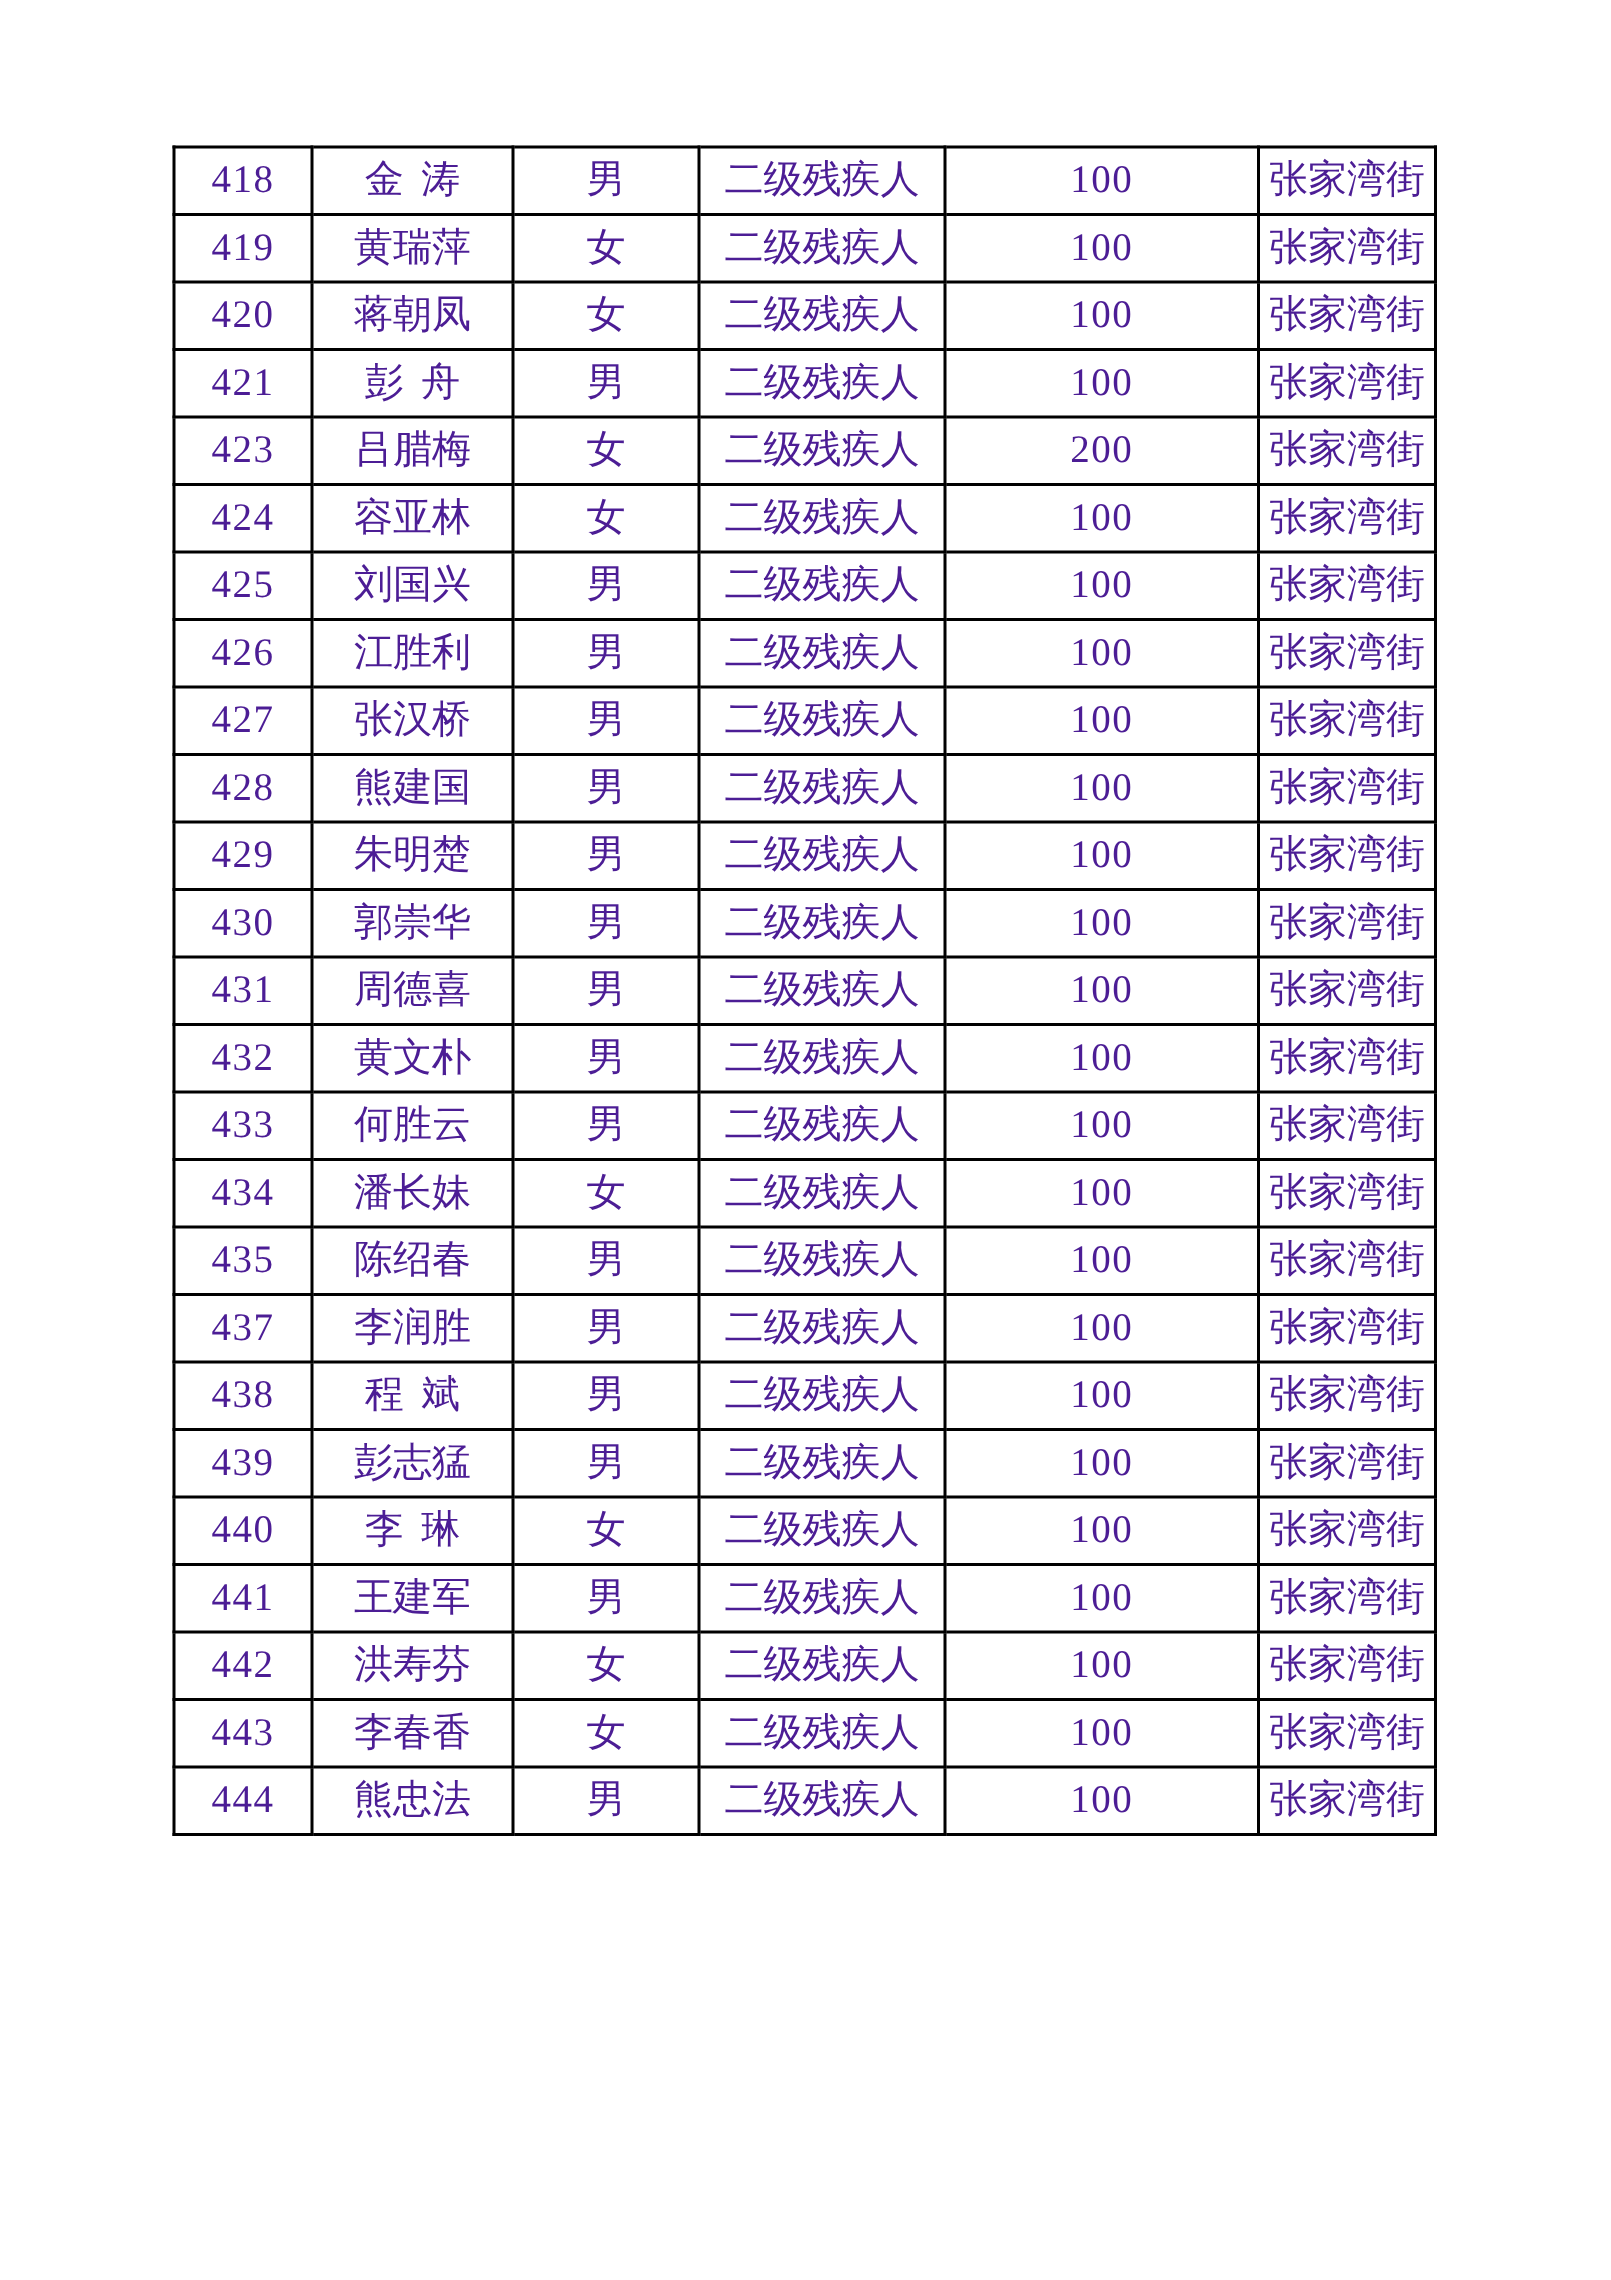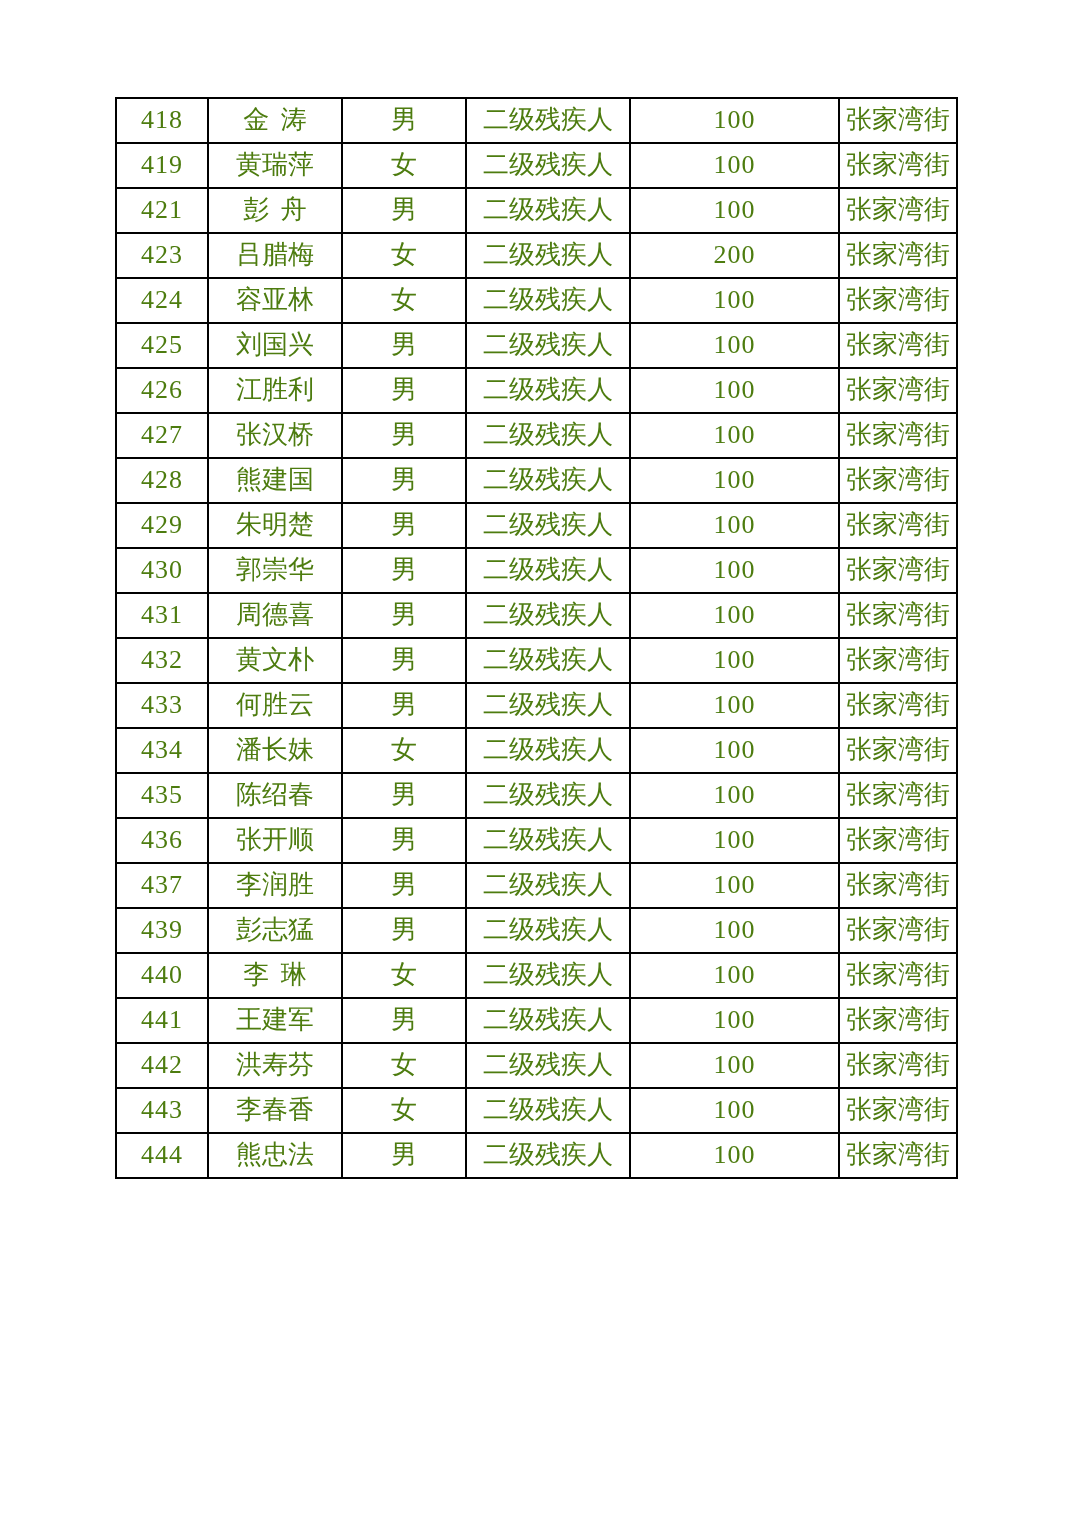--- a/index.html
+++ b/index.html
@@ -7,21 +7,21 @@
     padding: 0;
     background: #ffffff;
   }
   .sheet {
     position: relative;
     width: 1074px;
     height: 1520px;
     background: #ffffff;
     overflow: hidden;
     font-family: "Liberation Serif", "DejaVu Serif", serif;
-    color: #4d7c0f;
+    color: #4c1d95;
     border-radius: 28px;
   }
   table.roster {
     position: absolute;
     left: 115px;
     top: 97px;
     width: 841px;
     border-collapse: collapse;
     table-layout: fixed;
   }
@@ -85,20 +85,28 @@
         </tr>
         <tr>
           <td class="cell-serial">419</td>
           <td class="cell-name">黄瑞萍</td>
           <td class="cell-gender">女</td>
           <td class="cell-category">二级残疾人</td>
           <td class="cell-amount">100</td>
           <td class="cell-street">张家湾街</td>
         </tr>
         <tr>
+          <td class="cell-serial">420</td>
+          <td class="cell-name">蒋朝凤</td>
+          <td class="cell-gender">女</td>
+          <td class="cell-category">二级残疾人</td>
+          <td class="cell-amount">100</td>
+          <td class="cell-street">张家湾街</td>
+        </tr>
+        <tr>
           <td class="cell-serial">421</td>
           <td class="cell-name name-2">彭舟</td>
           <td class="cell-gender">男</td>
           <td class="cell-category">二级残疾人</td>
           <td class="cell-amount">100</td>
           <td class="cell-street">张家湾街</td>
         </tr>
         <tr>
           <td class="cell-serial">423</td>
           <td class="cell-name">吕腊梅</td>
@@ -197,30 +205,30 @@
         </tr>
         <tr>
           <td class="cell-serial">435</td>
           <td class="cell-name">陈绍春</td>
           <td class="cell-gender">男</td>
           <td class="cell-category">二级残疾人</td>
           <td class="cell-amount">100</td>
           <td class="cell-street">张家湾街</td>
         </tr>
         <tr>
-          <td class="cell-serial">436</td>
-          <td class="cell-name">张开顺</td>
-          <td class="cell-gender">男</td>
-          <td class="cell-category">二级残疾人</td>
-          <td class="cell-amount">100</td>
-          <td class="cell-street">张家湾街</td>
-        </tr>
-        <tr>
           <td class="cell-serial">437</td>
           <td class="cell-name">李润胜</td>
+          <td class="cell-gender">男</td>
+          <td class="cell-category">二级残疾人</td>
+          <td class="cell-amount">100</td>
+          <td class="cell-street">张家湾街</td>
+        </tr>
+        <tr>
+          <td class="cell-serial">438</td>
+          <td class="cell-name name-2">程斌</td>
           <td class="cell-gender">男</td>
           <td class="cell-category">二级残疾人</td>
           <td class="cell-amount">100</td>
           <td class="cell-street">张家湾街</td>
         </tr>
         <tr>
           <td class="cell-serial">439</td>
           <td class="cell-name">彭志猛</td>
           <td class="cell-gender">男</td>
           <td class="cell-category">二级残疾人</td>

